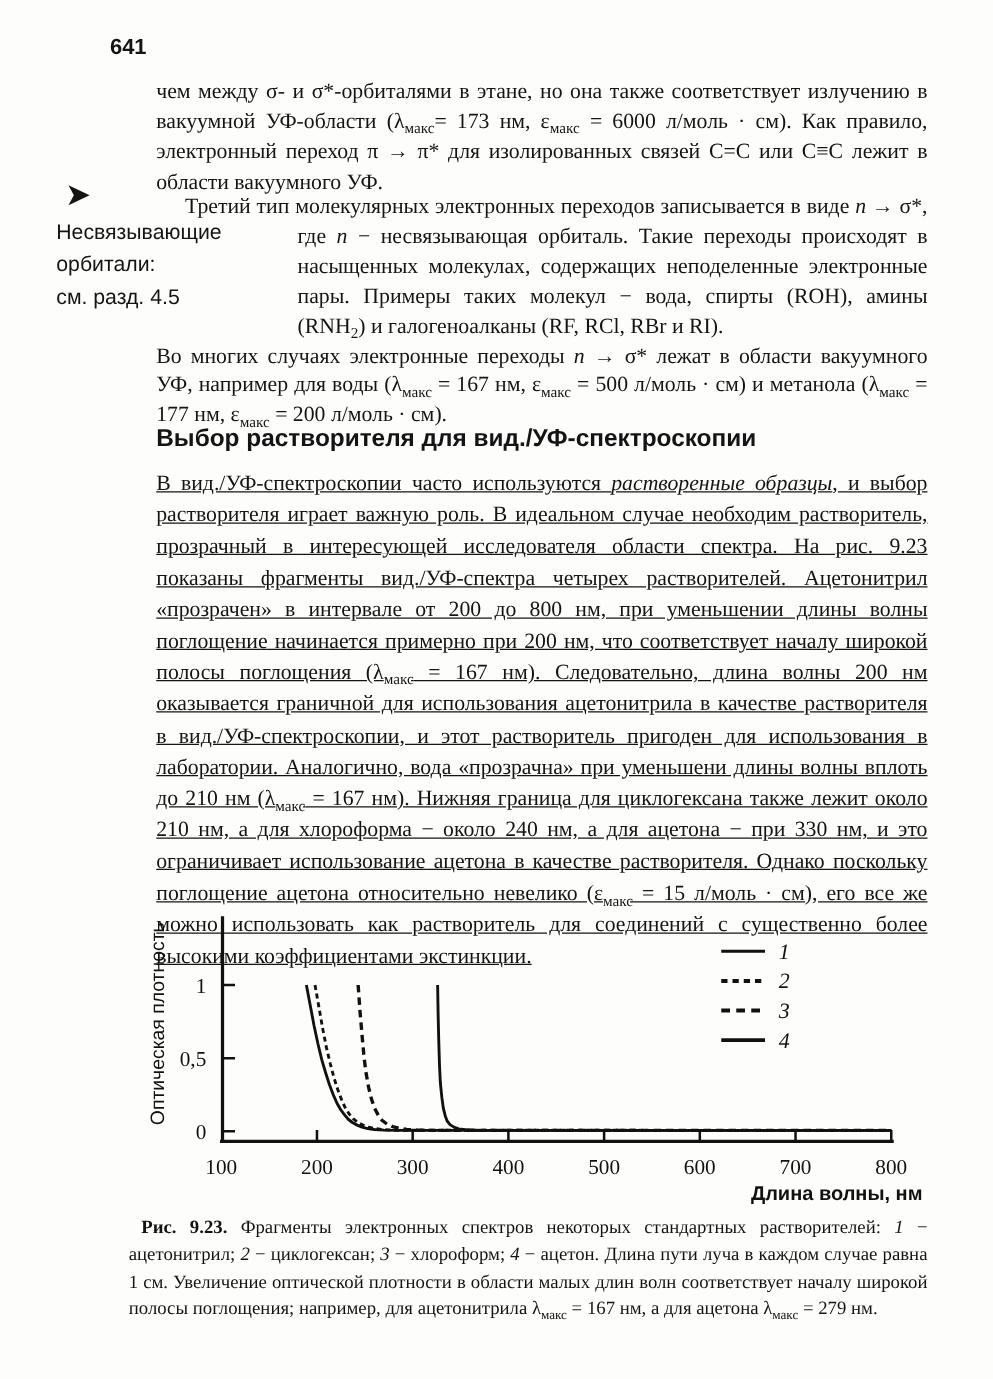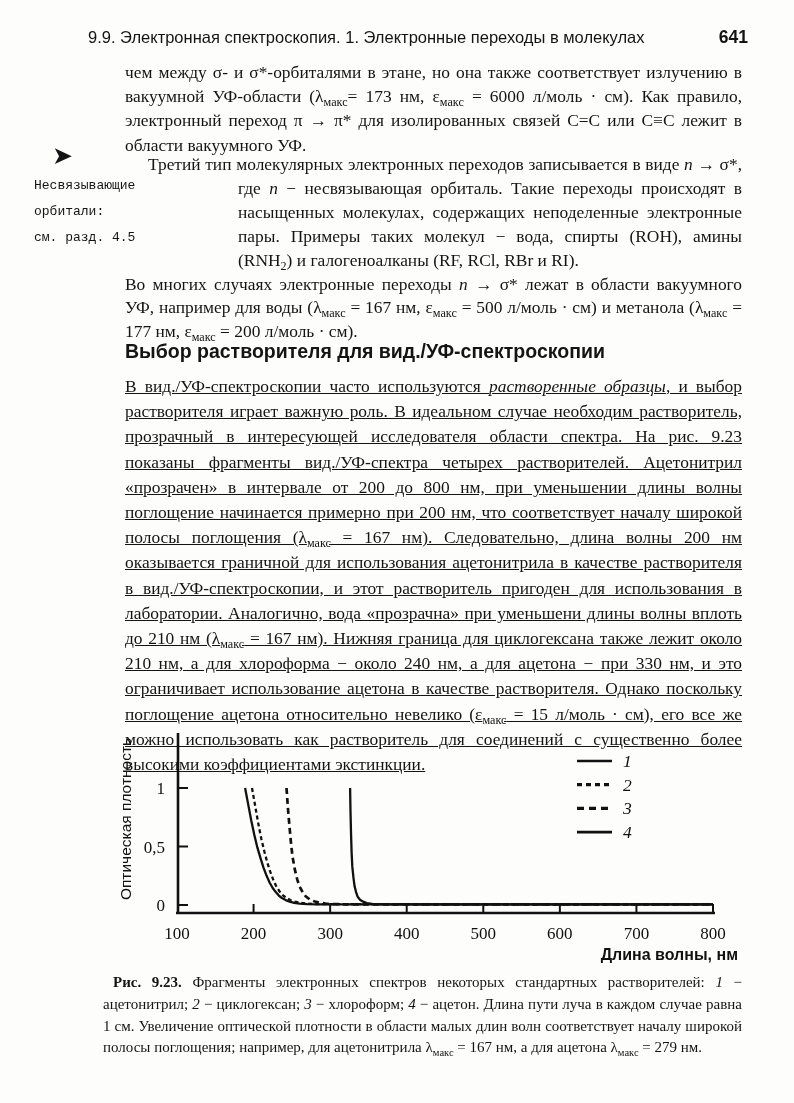--- a/index.html
+++ b/index.html
@@ -6,36 +6,35 @@
   body{width:794px;height:1103px;background:#fdfdfc;position:relative;overflow:hidden;
        font-family:"Liberation Serif", serif;color:#141414;}
   .abs{position:absolute;}
   .page-header{left:88px;right:46px;top:27px;display:flex;justify-content:space-between;
        align-items:baseline;font-family:"Liberation Sans", sans-serif;font-size:16.5px;}
   .page-number{font-weight:bold;font-size:17.5px;}
   .body-col{left:125px;width:617px;}
   .para{font-size:17.4px;line-height:24.2px;text-align:justify;}
   .p2a{margin-left:113px;text-indent:-90px;}
   .margin-arrow{left:52px;top:143px;font-family:"DejaVu Sans", sans-serif;font-size:25px;line-height:25px;}
-  .margin-note{left:34px;top:173px;width:165px;font-family:Liberation Mono, monospace;
-       font-size:13px;line-height:25.8px;}
+  .margin-note{left:45px;top:173px;width:165px;font-family:Liberation Sans, sans-serif;
+       font-size:17px;line-height:25.8px;}
   .section-heading{left:125px;top:340px;font-family:"Liberation Sans", sans-serif;
        font-weight:bold;font-size:19.5px;}
   .p3{top:374px;line-height:25.2px;text-decoration:underline;}
   .p1{top:60px;}
   .figure-chart{left:0;top:715px;width:794px;height:250px;}
   .figure-caption{left:103px;top:972px;width:639px;font-size:15px;line-height:21.8px;
        text-align:justify;text-indent:10px;}
   sub{font-size:70%;line-height:0;}
 </style>
 </head>
 <body>
 
 <div class="abs page-header">
-  <span>9.9. Электронная спектроскопия. 1. Электронные переходы в молекулах</span>
   <span class="page-number">641</span>
 </div>
 
 <div class="abs margin-arrow">➤</div>
 <div class="abs margin-note">Несвязывающие<br>орбитали:<br>см. разд. 4.5</div>
 
 <div class="abs body-col para p1">чем между σ- и σ*-орбиталями в этане, но она также соответствует излучению в вакуумной УФ-области (λ<sub>макс</sub>= 173 нм, ε<sub>макс</sub> = 6000 л/моль · см). Как правило, электронный переход π → π* для изолированных связей C=C или C≡C лежит в области вакуумного УФ.</div>
 
 <div class="abs body-col" style="top:153px;">
   <div class="para p2a" style="line-height:23.9px;">Третий тип молекулярных электронных переходов записывается в виде <i>n</i> → σ*, где <i>n</i> − несвязывающая орбиталь. Такие переходы происходят в насыщенных молекулах, содержащих неподеленные электронные пары. Примеры таких молекул − вода, спирты (ROH), амины (RNH<sub>2</sub>) и галогеноалканы (RF, RCl, RBr и RI).</div>

